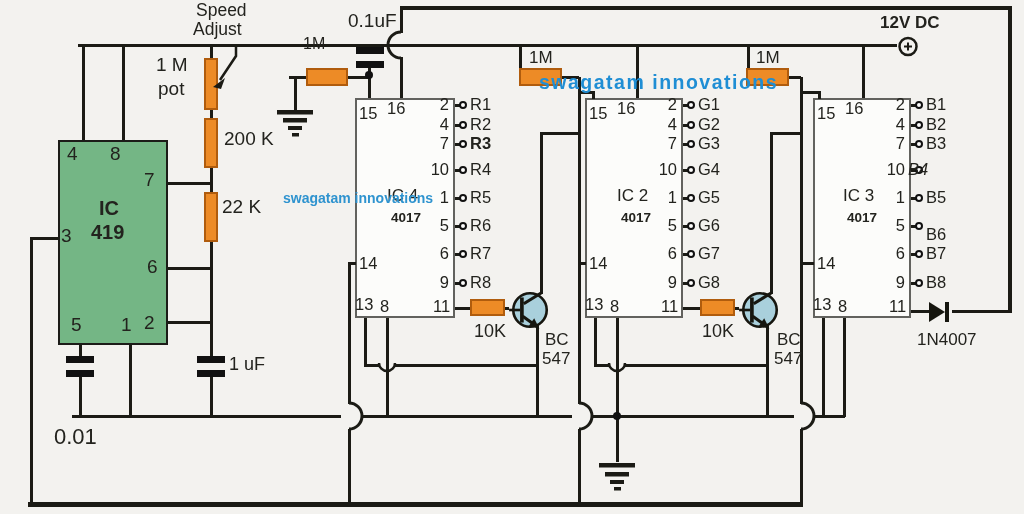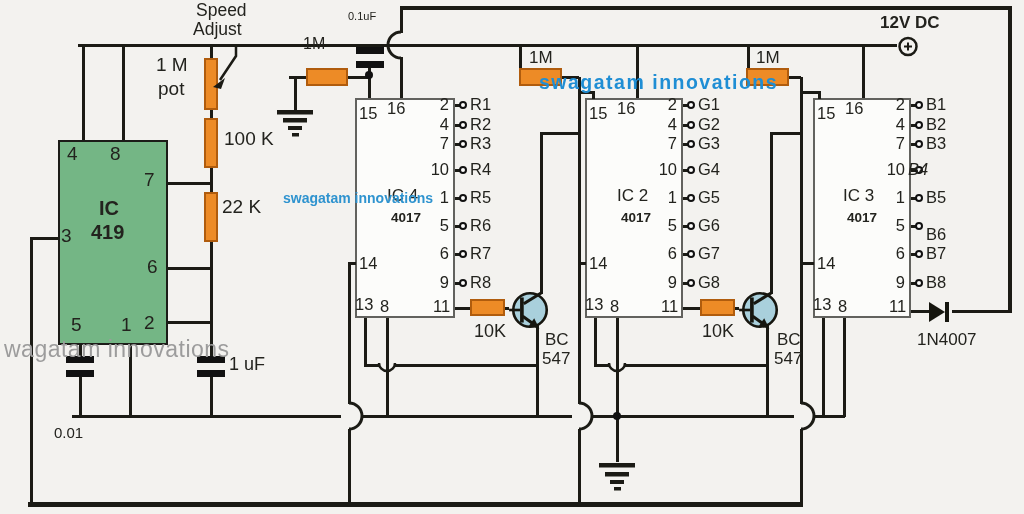--- a/index.html
+++ b/index.html
@@ -139,33 +139,33 @@
   <div class="res" style="left:204px;top:118px;width:14px;height:50px;"></div>
   <div class="res" style="left:204px;top:192px;width:14px;height:50px;"></div>
   <svg style="left:206px;top:46px;" width="36" height="48" viewBox="0 0 36 48">
     <path d="M30,0 L30,10 L14,34" fill="none" stroke="#1b1b15" stroke-width="2.5"></path>
     <polygon points="7,41 19,32 15,43" fill="#1b1b15"></polygon>
   </svg>
   <div class="lbl" style="left:196px;top:0px;font-size:17.5px;">Speed</div>
   <div class="lbl" style="left:193px;top:19px;font-size:17.5px;">Adjust</div>
   <div class="lbl" style="left:156px;top:54px;font-size:19px;">1 M</div>
   <div class="lbl" style="left:158px;top:78px;font-size:19px;">pot</div>
-  <div class="lbl" style="left:224px;top:128px;font-size:19px;">100 K</div>
+  <div class="lbl" style="left:224px;top:128px;font-size:19px;">200 K</div>
   <div class="lbl" style="left:222px;top:196px;font-size:19px;">22 K</div>
 
   <div class="plate" style="left:356px;top:47px;width:28px;"></div>
   <div class="plate" style="left:356px;top:61px;width:28px;"></div>
   <div class="dot" style="left:365px;top:71px;"></div>
-  <div class="lbl" style="left:348px;top:10px;font-size:11px;">0.1uF</div>
+  <div class="lbl" style="left:348px;top:10px;font-size:19px;">0.1uF</div>
   <div class="plate" style="left:197px;top:356px;width:28px;"></div>
   <div class="plate" style="left:197px;top:370px;width:28px;"></div>
   <div class="lbl" style="left:229px;top:354px;font-size:18px;">1 uF</div>
   <div class="plate" style="left:66px;top:356px;width:28px;"></div>
   <div class="plate" style="left:66px;top:370px;width:28px;"></div>
-  <div class="lbl" style="left:54px;top:424px;font-size:15px;">0.01</div>
+  <div class="lbl" style="left:54px;top:424px;font-size:22px;">0.01</div>
 
   <div class="res" style="left:306px;top:68px;width:42px;height:18px;"></div>
   <div class="lbl" style="left:303px;top:35px;font-size:16px;">1M</div>
   <div class="res" style="left:519px;top:68px;width:43px;height:18px;"></div>
   <div class="lbl" style="left:529px;top:48px;">1M</div>
   <div class="res" style="left:746px;top:68px;width:43px;height:18px;"></div>
   <div class="lbl" style="left:756px;top:48px;">1M</div>
 
   <svg style="left:276px;top:106px;" width="38" height="40" viewBox="0 0 38 40">
     <rect x="1" y="4" width="36" height="4.5" fill="#1b1b15"></rect>
@@ -201,21 +201,21 @@
     <div class="circ" style="left:459px;top:101px;"></div>
   <div class="pname" style="left:425px;top:95px;width:24px;">2</div>
     <div class="lbl pin" style="left:470px;top:95px;">R1</div>
   <div class="w" style="left:455px;top:124px;width:7px;height:2.5px;"></div>
     <div class="circ" style="left:459px;top:121px;"></div>
   <div class="pname" style="left:425px;top:115px;width:24px;">4</div>
     <div class="lbl pin" style="left:470px;top:115px;">R2</div>
   <div class="w" style="left:455px;top:143px;width:7px;height:2.5px;"></div>
     <div class="circ" style="left:459px;top:140px;"></div>
   <div class="pname" style="left:425px;top:134px;width:24px;">7</div>
-    <div class="lbl pin" style="left:470px;top:134px;">R3</div>
+    <div class="lbl pin" style="left:470px;top:134px;font-weight:bold;">R3</div>
   <div class="w" style="left:455px;top:169px;width:7px;height:2.5px;"></div>
     <div class="circ" style="left:459px;top:166px;"></div>
   <div class="pname" style="left:425px;top:160px;width:24px;">10</div>
     <div class="lbl pin" style="left:470px;top:160px;">R4</div>
   <div class="w" style="left:455px;top:197px;width:7px;height:2.5px;"></div>
     <div class="circ" style="left:459px;top:194px;"></div>
   <div class="pname" style="left:425px;top:188px;width:24px;">1</div>
     <div class="lbl pin" style="left:470px;top:188px;">R5</div>
   <div class="w" style="left:455px;top:225px;width:7px;height:2.5px;"></div>
     <div class="circ" style="left:459px;top:222px;"></div>
@@ -341,17 +341,16 @@
     <div class="circ" style="left:915px;top:279px;"></div>
   <div class="pname" style="left:881px;top:273px;width:24px;">9</div>
     <div class="lbl pin" style="left:926px;top:273px;">B8</div>
 
   <svg style="left:926px;top:299px;" width="30" height="28" viewBox="0 0 30 28">
     <polygon points="3,3 3,23 19,13" fill="#16160f"></polygon>
     <rect x="19" y="3" width="4" height="20" fill="#16160f"></rect>
   </svg>
   <div class="lbl" style="left:917px;top:330px;">1N4007</div>
 
-  <div class="wm" style="left:4px;top:336px;font-size:23px;color:#9c9c9c;letter-spacing:0.5px;">wagatam innovations</div>
   <div class="wm" style="left:283px;top:190px;font-size:14px;color:#2e93cf;font-weight:600;">swagatam innovations</div>
   <div class="wm" style="left:539px;top:71px;font-size:19.5px;color:#1f8ed4;font-weight:bold;letter-spacing:1.5px;">swagatam innovations</div>
 
 </div>
 
 </body></html>

